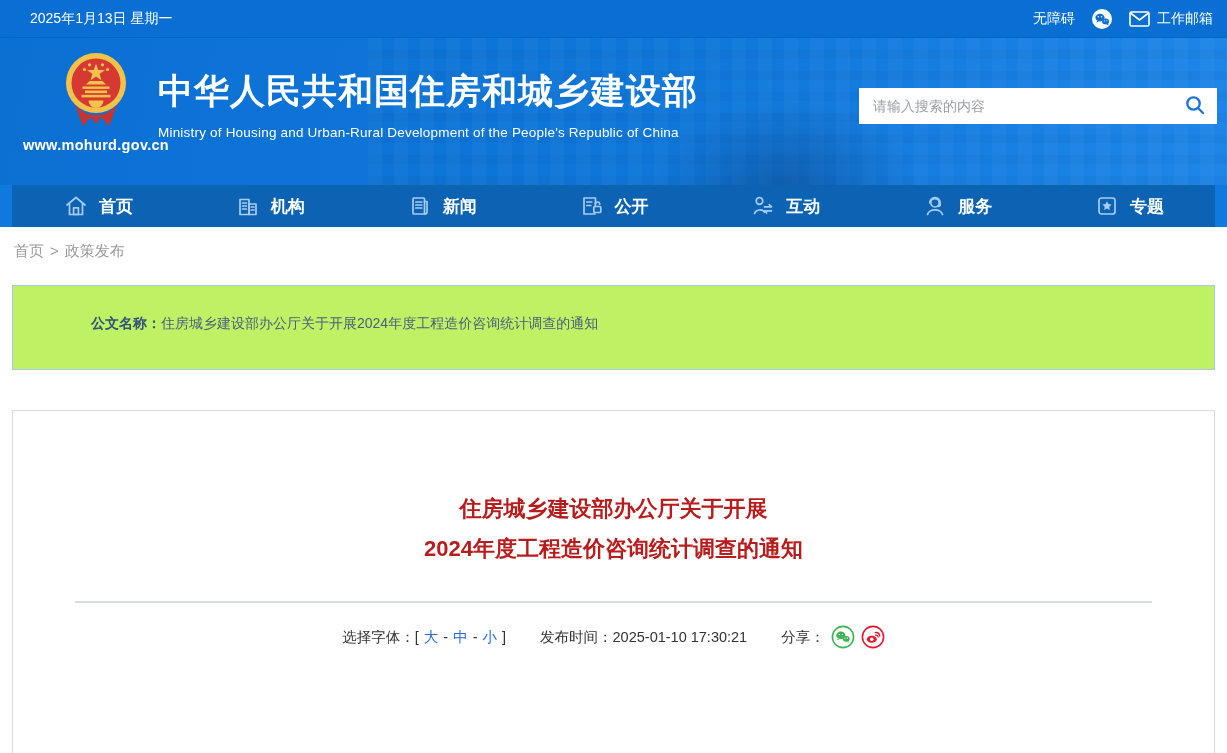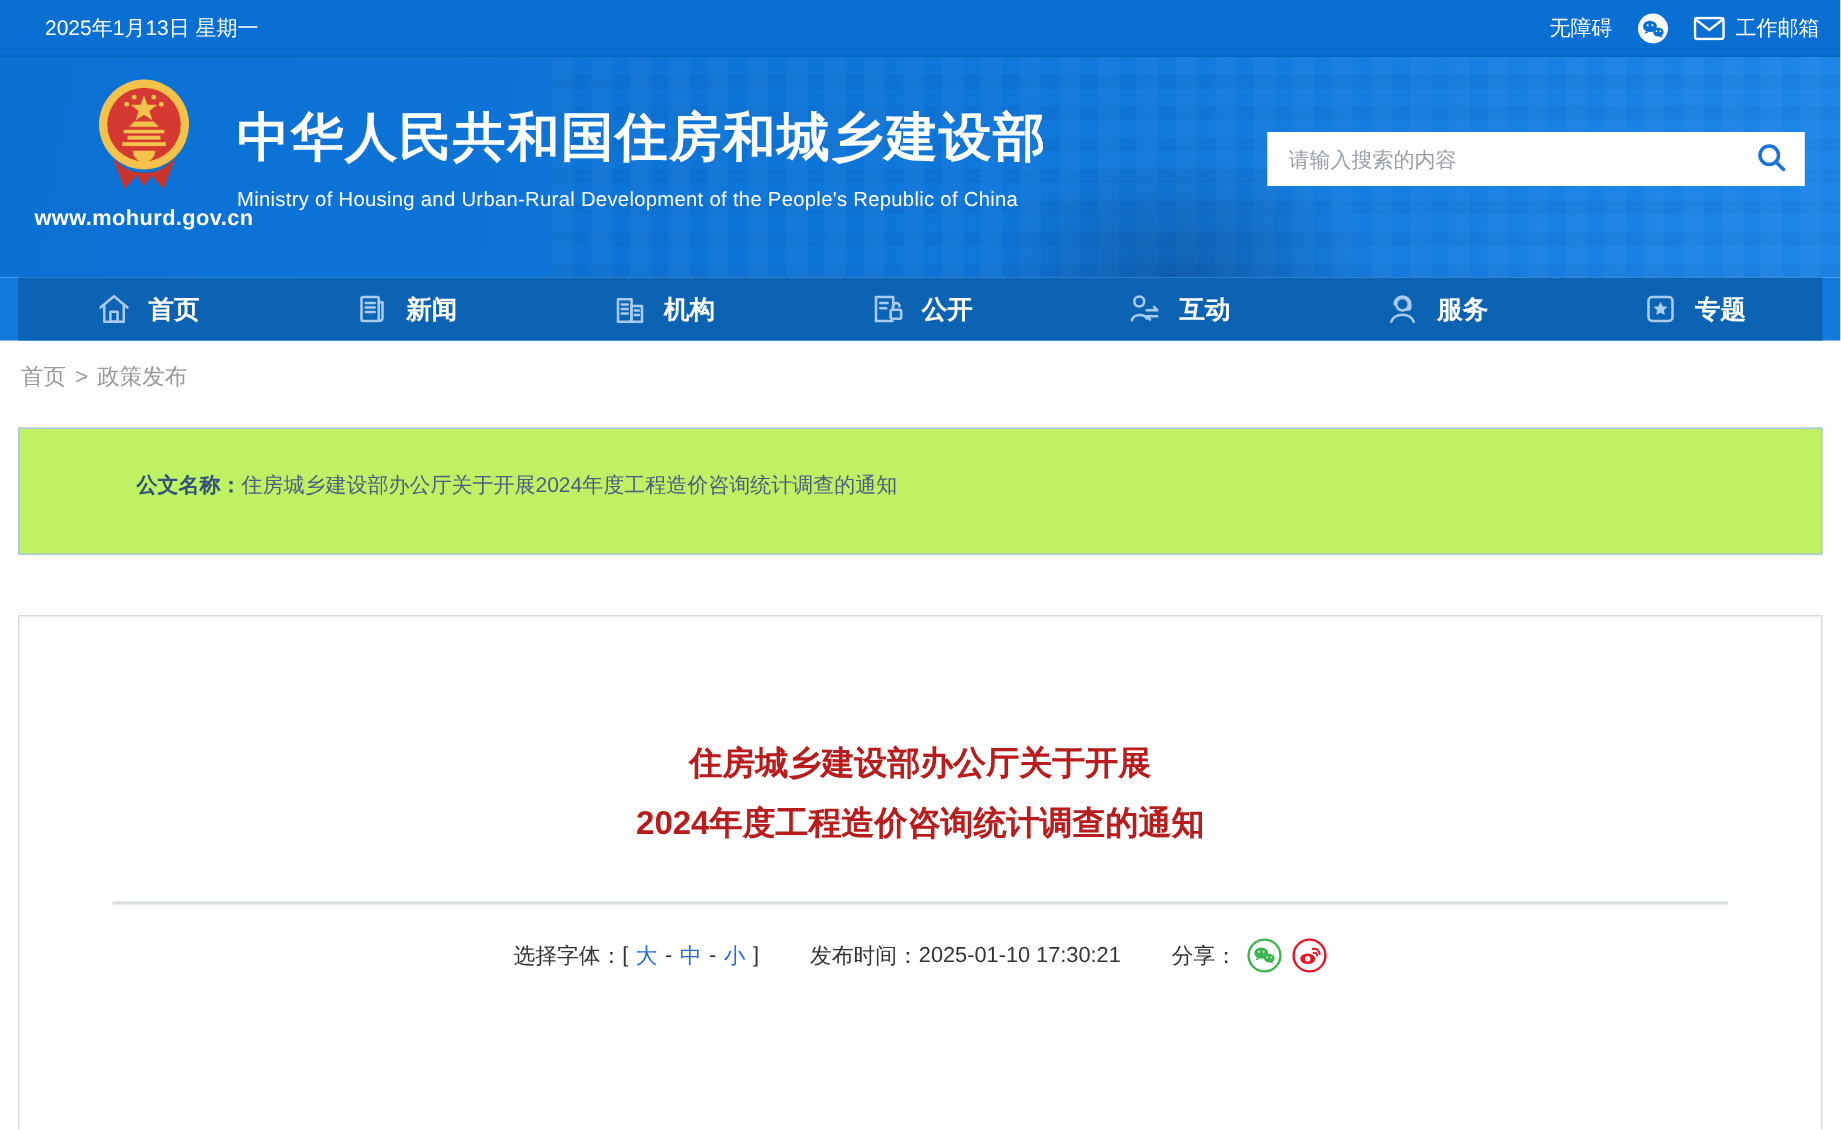--- a/index.html
+++ b/index.html
@@ -22,21 +22,21 @@
       repeating-linear-gradient(90deg, rgba(255,255,255,.10) 0 14px, transparent 14px 26px),
       repeating-linear-gradient(0deg, rgba(0,40,95,.16) 0 9px, transparent 9px 21px); }
   .header-tree { position:absolute; inset:0; pointer-events:none;
     background:radial-gradient(ellipse 190px 120px at 64% 100%, rgba(6,52,104,.38), transparent 70%); }
   .header-inner { position:relative; display:flex; align-items:flex-start; padding:12px 0 0 22px; }
   .logo-block { width:148px; display:flex; flex-direction:column; align-items:center; }
   .site-url { color:#fff; font-weight:bold; font-size:14.5px; margin-top:3px; letter-spacing:.3px; }
   .title-block { margin-top:18px; margin-left:-12px; }
   .title-cn { color:#fff; font-size:35px; font-weight:bold; letter-spacing:1px; }
   .title-en { color:#fff; font-size:13.5px; margin-top:10px; letter-spacing:.2px; }
-  .search-box { position:absolute; top:50px; right:24px; width:358px; height:36px; background:#fff;
+  .search-box { position:absolute; top:50px; right:10px; width:358px; height:36px; background:#fff;
     display:flex; align-items:center; }
   .search-input { flex:1; border:none; outline:none; height:100%; padding:0 10px 0 14px;
     font-size:14px; color:#333; font-family:inherit; }
   .search-input::placeholder { color:#9aa0a6; }
   .search-btn { width:44px; height:100%; background:#fff; border:none; cursor:pointer;
     display:flex; align-items:center; justify-content:center; }
 
   
   .nav-strip { background:#1079dd; }
   .nav { margin:0 12px; height:42px; background:#0c63b4; display:flex; }
@@ -155,36 +155,36 @@
           <path d="M4,12 L13,4.5 L22,12"></path>
             <path d="M6.5,10.8 V21.5 H19.5 V10.8"></path>
             <rect x="10.6" y="14.8" width="4.8" height="6.7"></rect>
         </svg>
       </span>
       <span>首页</span>
     </div>
     <div class="nav-item">
       <span>
         <svg width="26" height="26" viewBox="0 0 26 26" fill="none" stroke="#a8cbf0" stroke-width="1.7" stroke-linejoin="round" stroke-linecap="round">
+          <rect x="5" y="6.5" width="9" height="15"></rect>
+            <rect x="14" y="11" width="7" height="10.5"></rect>
+          <path d="M7.5,10 h4 M7.5,13 h4 M7.5,16 h4 M16.2,14 h2.8 M16.2,17 h2.8"></path>
+        </svg>
+      </span>
+      <span>机构</span>
+    </div>
+    <div class="nav-item">
+      <span>
+        <svg width="26" height="26" viewBox="0 0 26 26" fill="none" stroke="#a8cbf0" stroke-width="1.7" stroke-linejoin="round" stroke-linecap="round">
           <rect x="6" y="5" width="11.5" height="16" rx="1"></rect>
           <path d="M8.8,9 h6 M8.8,12 h6 M8.8,15 h6"></path>
           <path d="M17.5,8.5 h2.5 v10.5 q0,2 -2.5,2"></path>
         </svg>
       </span>
       <span>新闻</span>
-    </div>
-    <div class="nav-item">
-      <span>
-        <svg width="26" height="26" viewBox="0 0 26 26" fill="none" stroke="#a8cbf0" stroke-width="1.7" stroke-linejoin="round" stroke-linecap="round">
-          <rect x="5" y="6.5" width="9" height="15"></rect>
-            <rect x="14" y="11" width="7" height="10.5"></rect>
-          <path d="M7.5,10 h4 M7.5,13 h4 M7.5,16 h4 M16.2,14 h2.8 M16.2,17 h2.8"></path>
-        </svg>
-      </span>
-      <span>机构</span>
     </div>
     <div class="nav-item">
       <span>
         <svg width="26" height="26" viewBox="0 0 26 26" fill="none" stroke="#a8cbf0" stroke-width="1.7" stroke-linejoin="round" stroke-linecap="round">
           <path d="M16,21 H5 V5 h11.5 v6"></path>
           <path d="M7.8,9 h5 M7.8,12.5 h4"></path>
           <rect x="14.8" y="13.5" width="7" height="6" rx="1"></rect>
           <path d="M16.3,13.5 v-2.3 a2.2,2.2 0 0 1 4.4,0"></path>
         </svg>
       </span>

